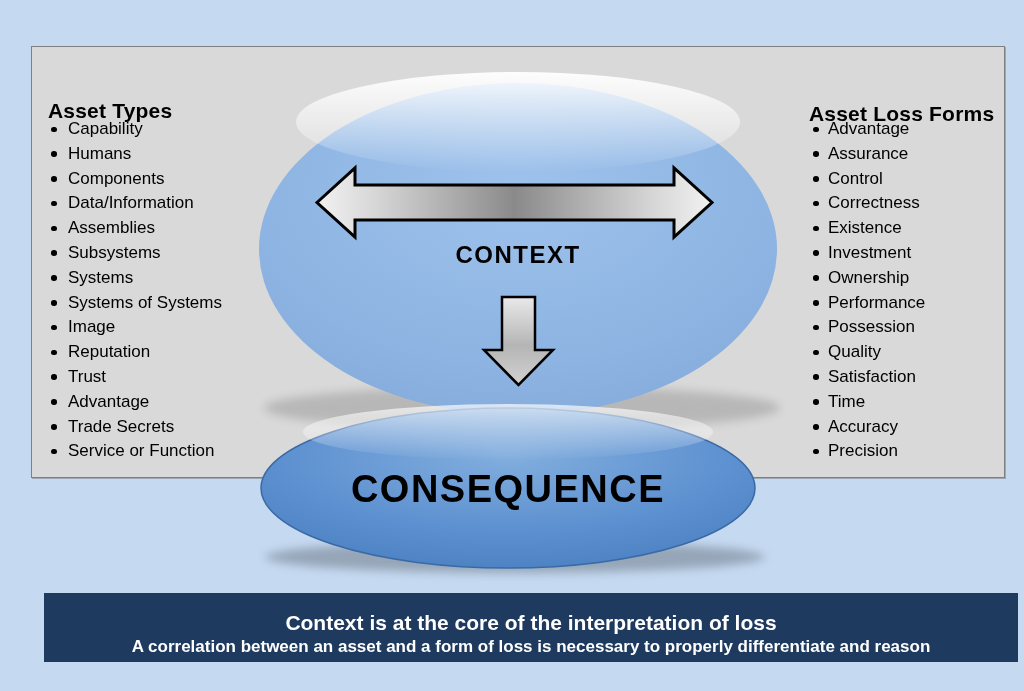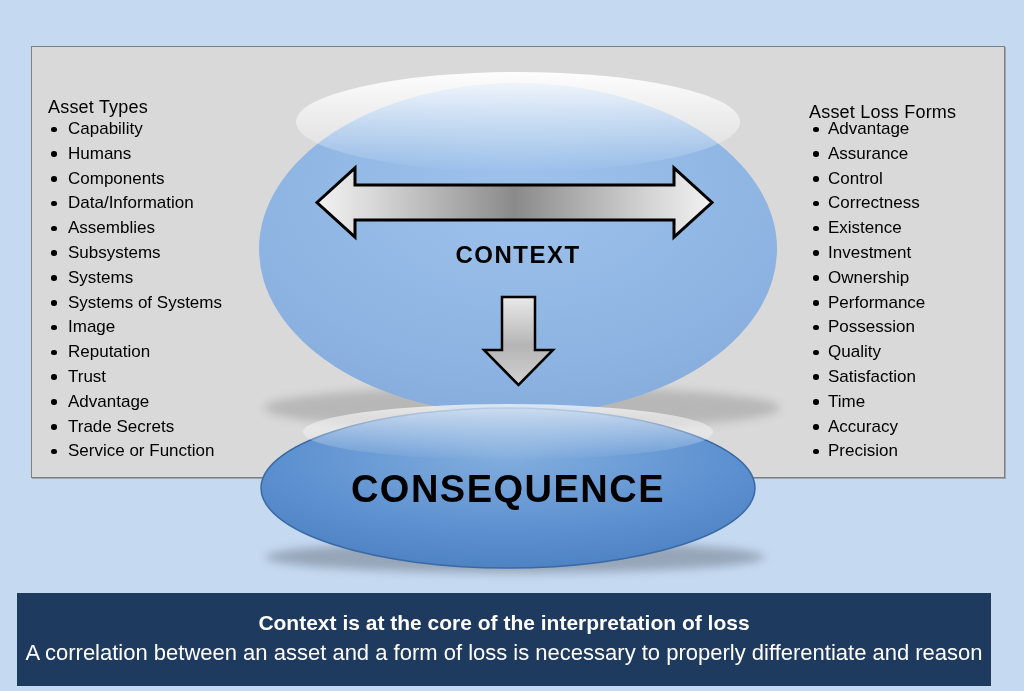--- a/index.html
+++ b/index.html
@@ -7,21 +7,21 @@
     position:relative;width:1024px;height:691px;background:#c5d9f1;overflow:hidden;
     font-family:"Liberation Sans","DejaVu Sans",sans-serif;color:#000;
   }
   .panel{
     position:absolute;left:31px;top:46px;width:972px;height:430px;
     background:#d9d9d9;border:1px solid #7f7f7f;
     box-shadow:1px 1px 0 rgba(120,120,120,.5);
   }
   svg.gfx{position:absolute;left:0;top:0;pointer-events:none;}
   .list-title{
-    position:absolute;top:82px;font-size:18px;font-weight:normal;letter-spacing:.2px;
+    position:absolute;top:82px;font-size:21px;font-weight:bold;letter-spacing:.2px;
   }
   .list-title.left{left:48px;}
   .list-title.right{left:809px;margin-top:20px;}
   ul.bullets{
     position:absolute;top:117px;margin:0;padding:0;list-style:none;
     font-size:17px;line-height:24.8px;
   }
   ul.bullets.left{left:48px;}
   ul.bullets.right{left:812px;}
   ul.bullets li{position:relative;padding-left:20px;}
@@ -31,25 +31,25 @@
     border-radius:50%;background:#000;
   }
   ul.bullets.right li::before{left:1px;}
   .ellipse-label{
     position:absolute;text-align:center;font-weight:bold;color:#000;
     letter-spacing:1.5px;
   }
   .ellipse-label.context{left:259px;width:518px;top:241px;font-size:24px;}
   .ellipse-label.consequence{left:261px;width:494px;top:468px;font-size:38px;}
   .banner{
-    position:absolute;left:17px;top:593px;width:974px;height:93px;
+    position:absolute;left:44px;top:593px;width:974px;height:69px;
     background:#1e3a5f;color:#fff;text-align:center;
   }
   .banner .b1{margin-top:17px;font-size:21px;font-weight:bold;line-height:26px;}
-  .banner .b2{margin-top:6px;font-size:22px;font-weight:normal;line-height:22px;}
+  .banner .b2{font-size:17px;font-weight:bold;line-height:22px;}
 </style>
 </head>
 <body>
 
 <div class="canvas">
 
   <div class="panel"></div>
 
   <svg class="gfx" width="1024" height="691" viewBox="0 0 1024 691">
     <defs>

